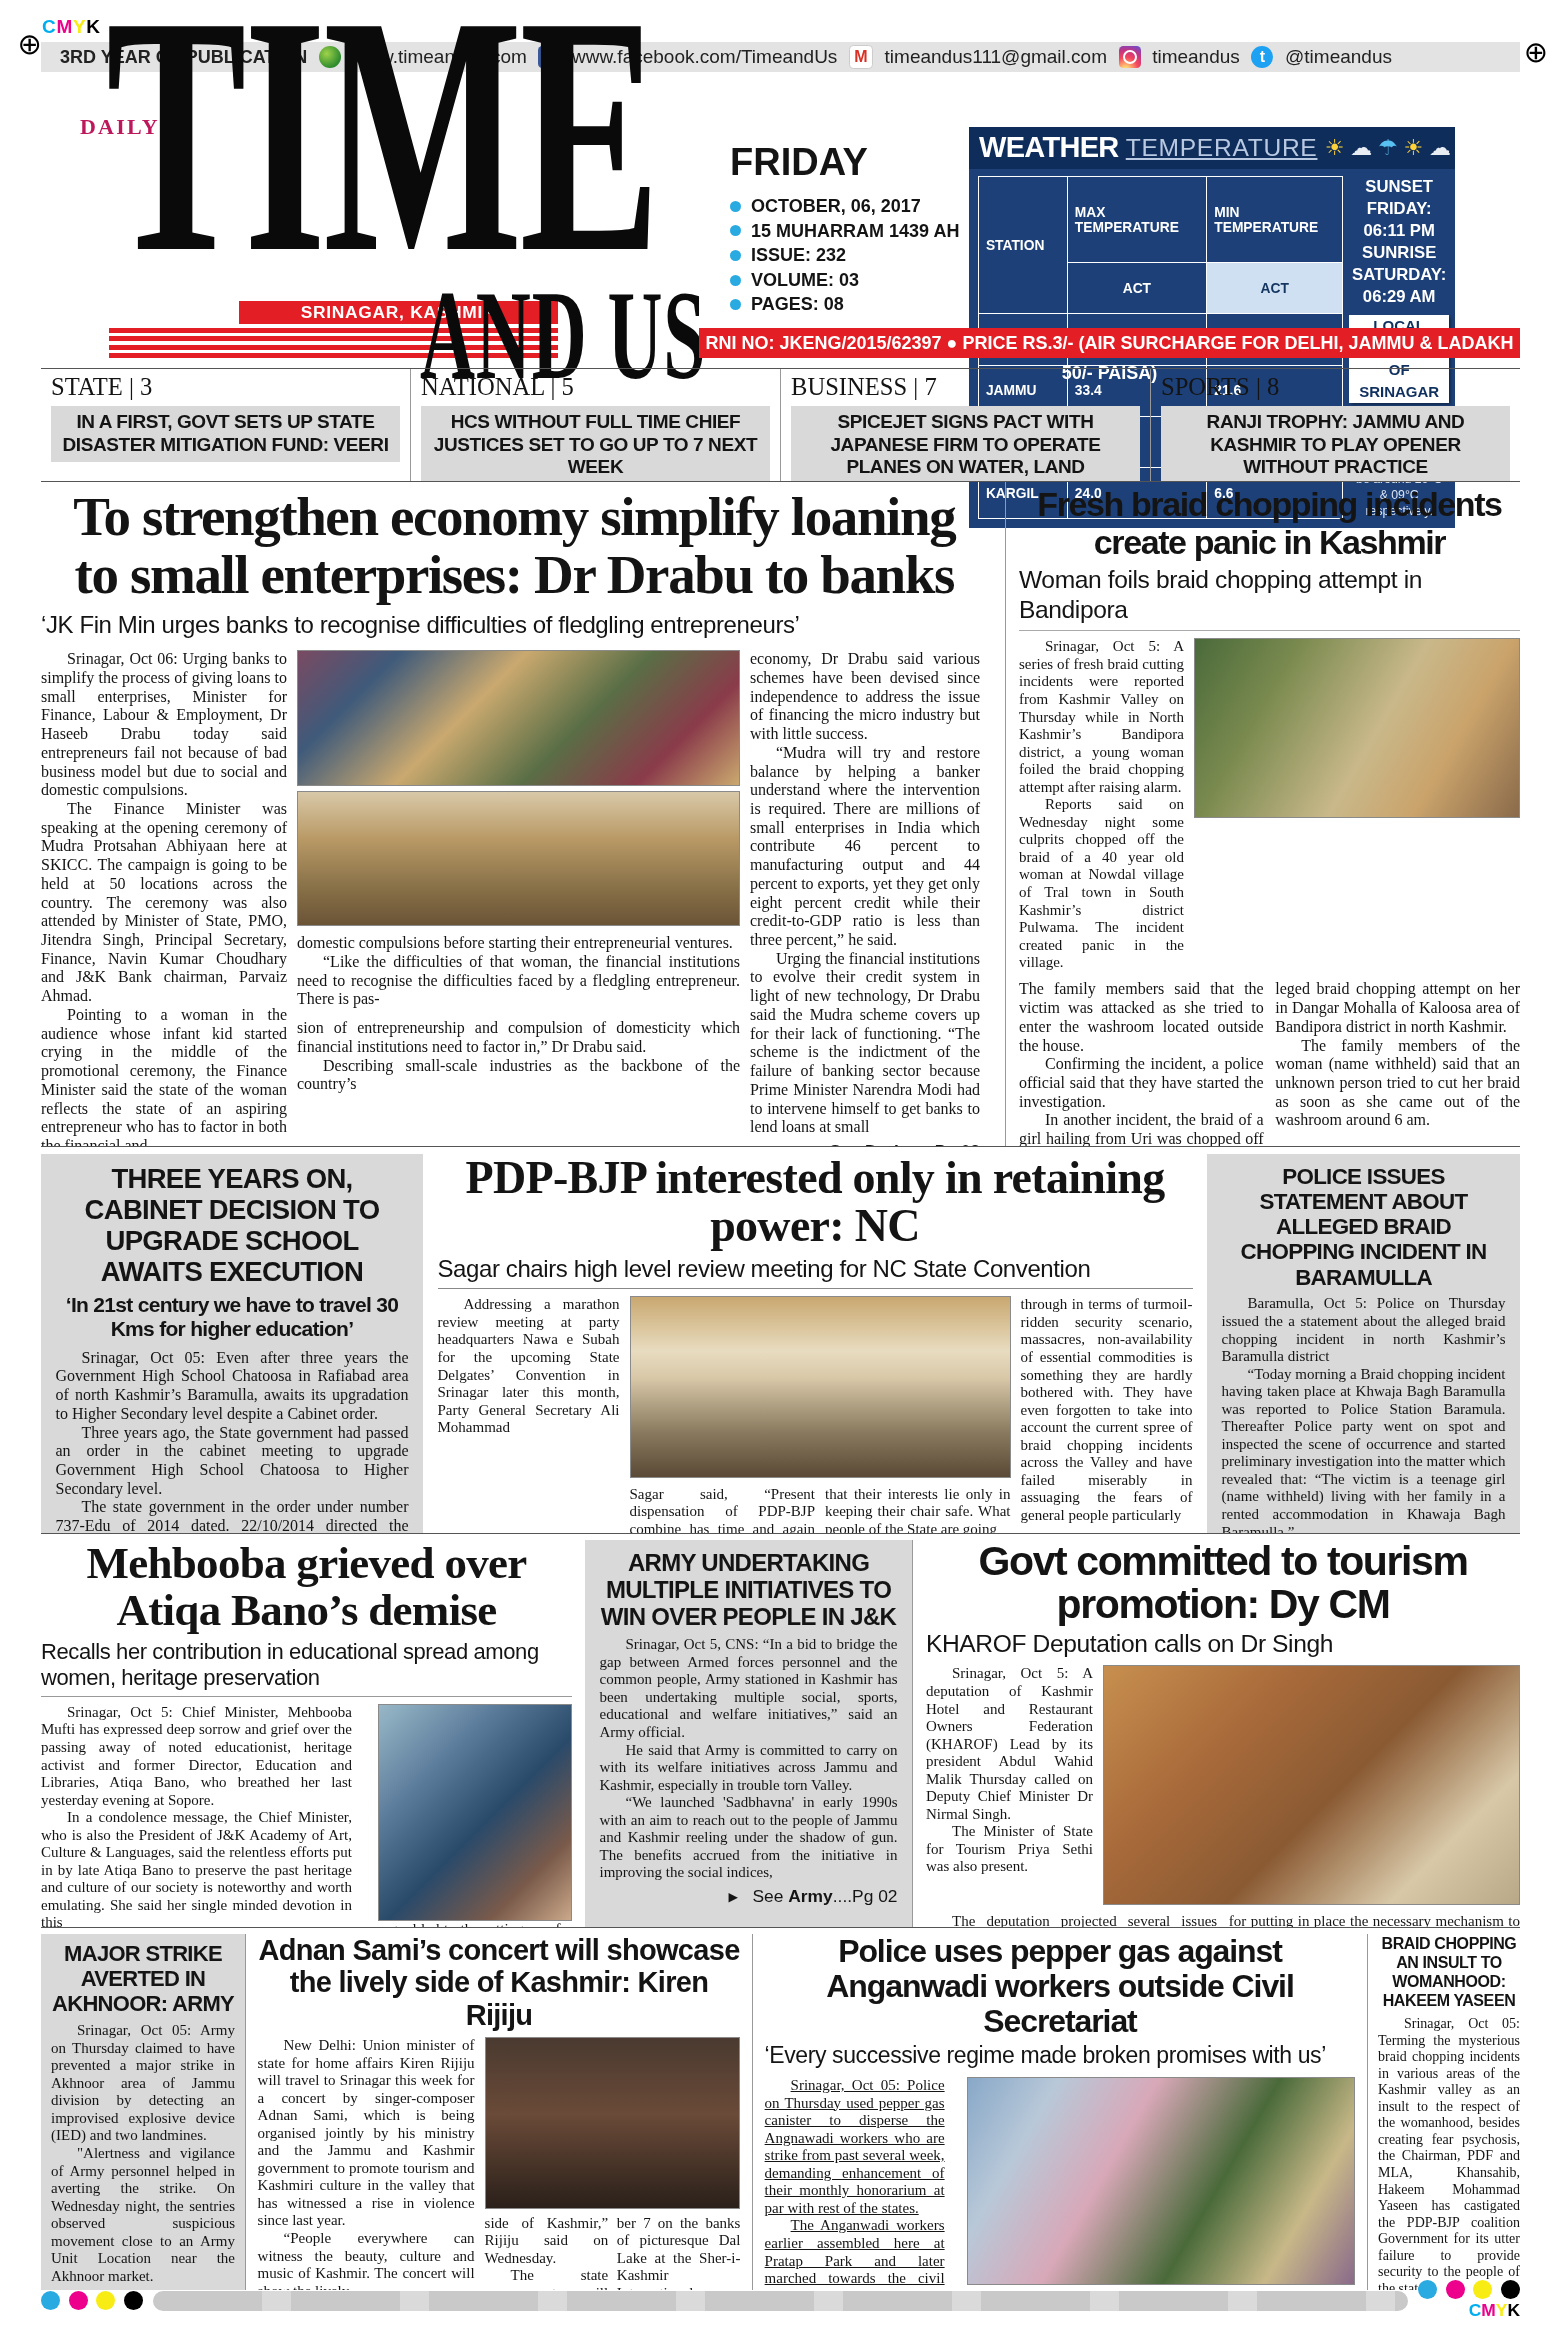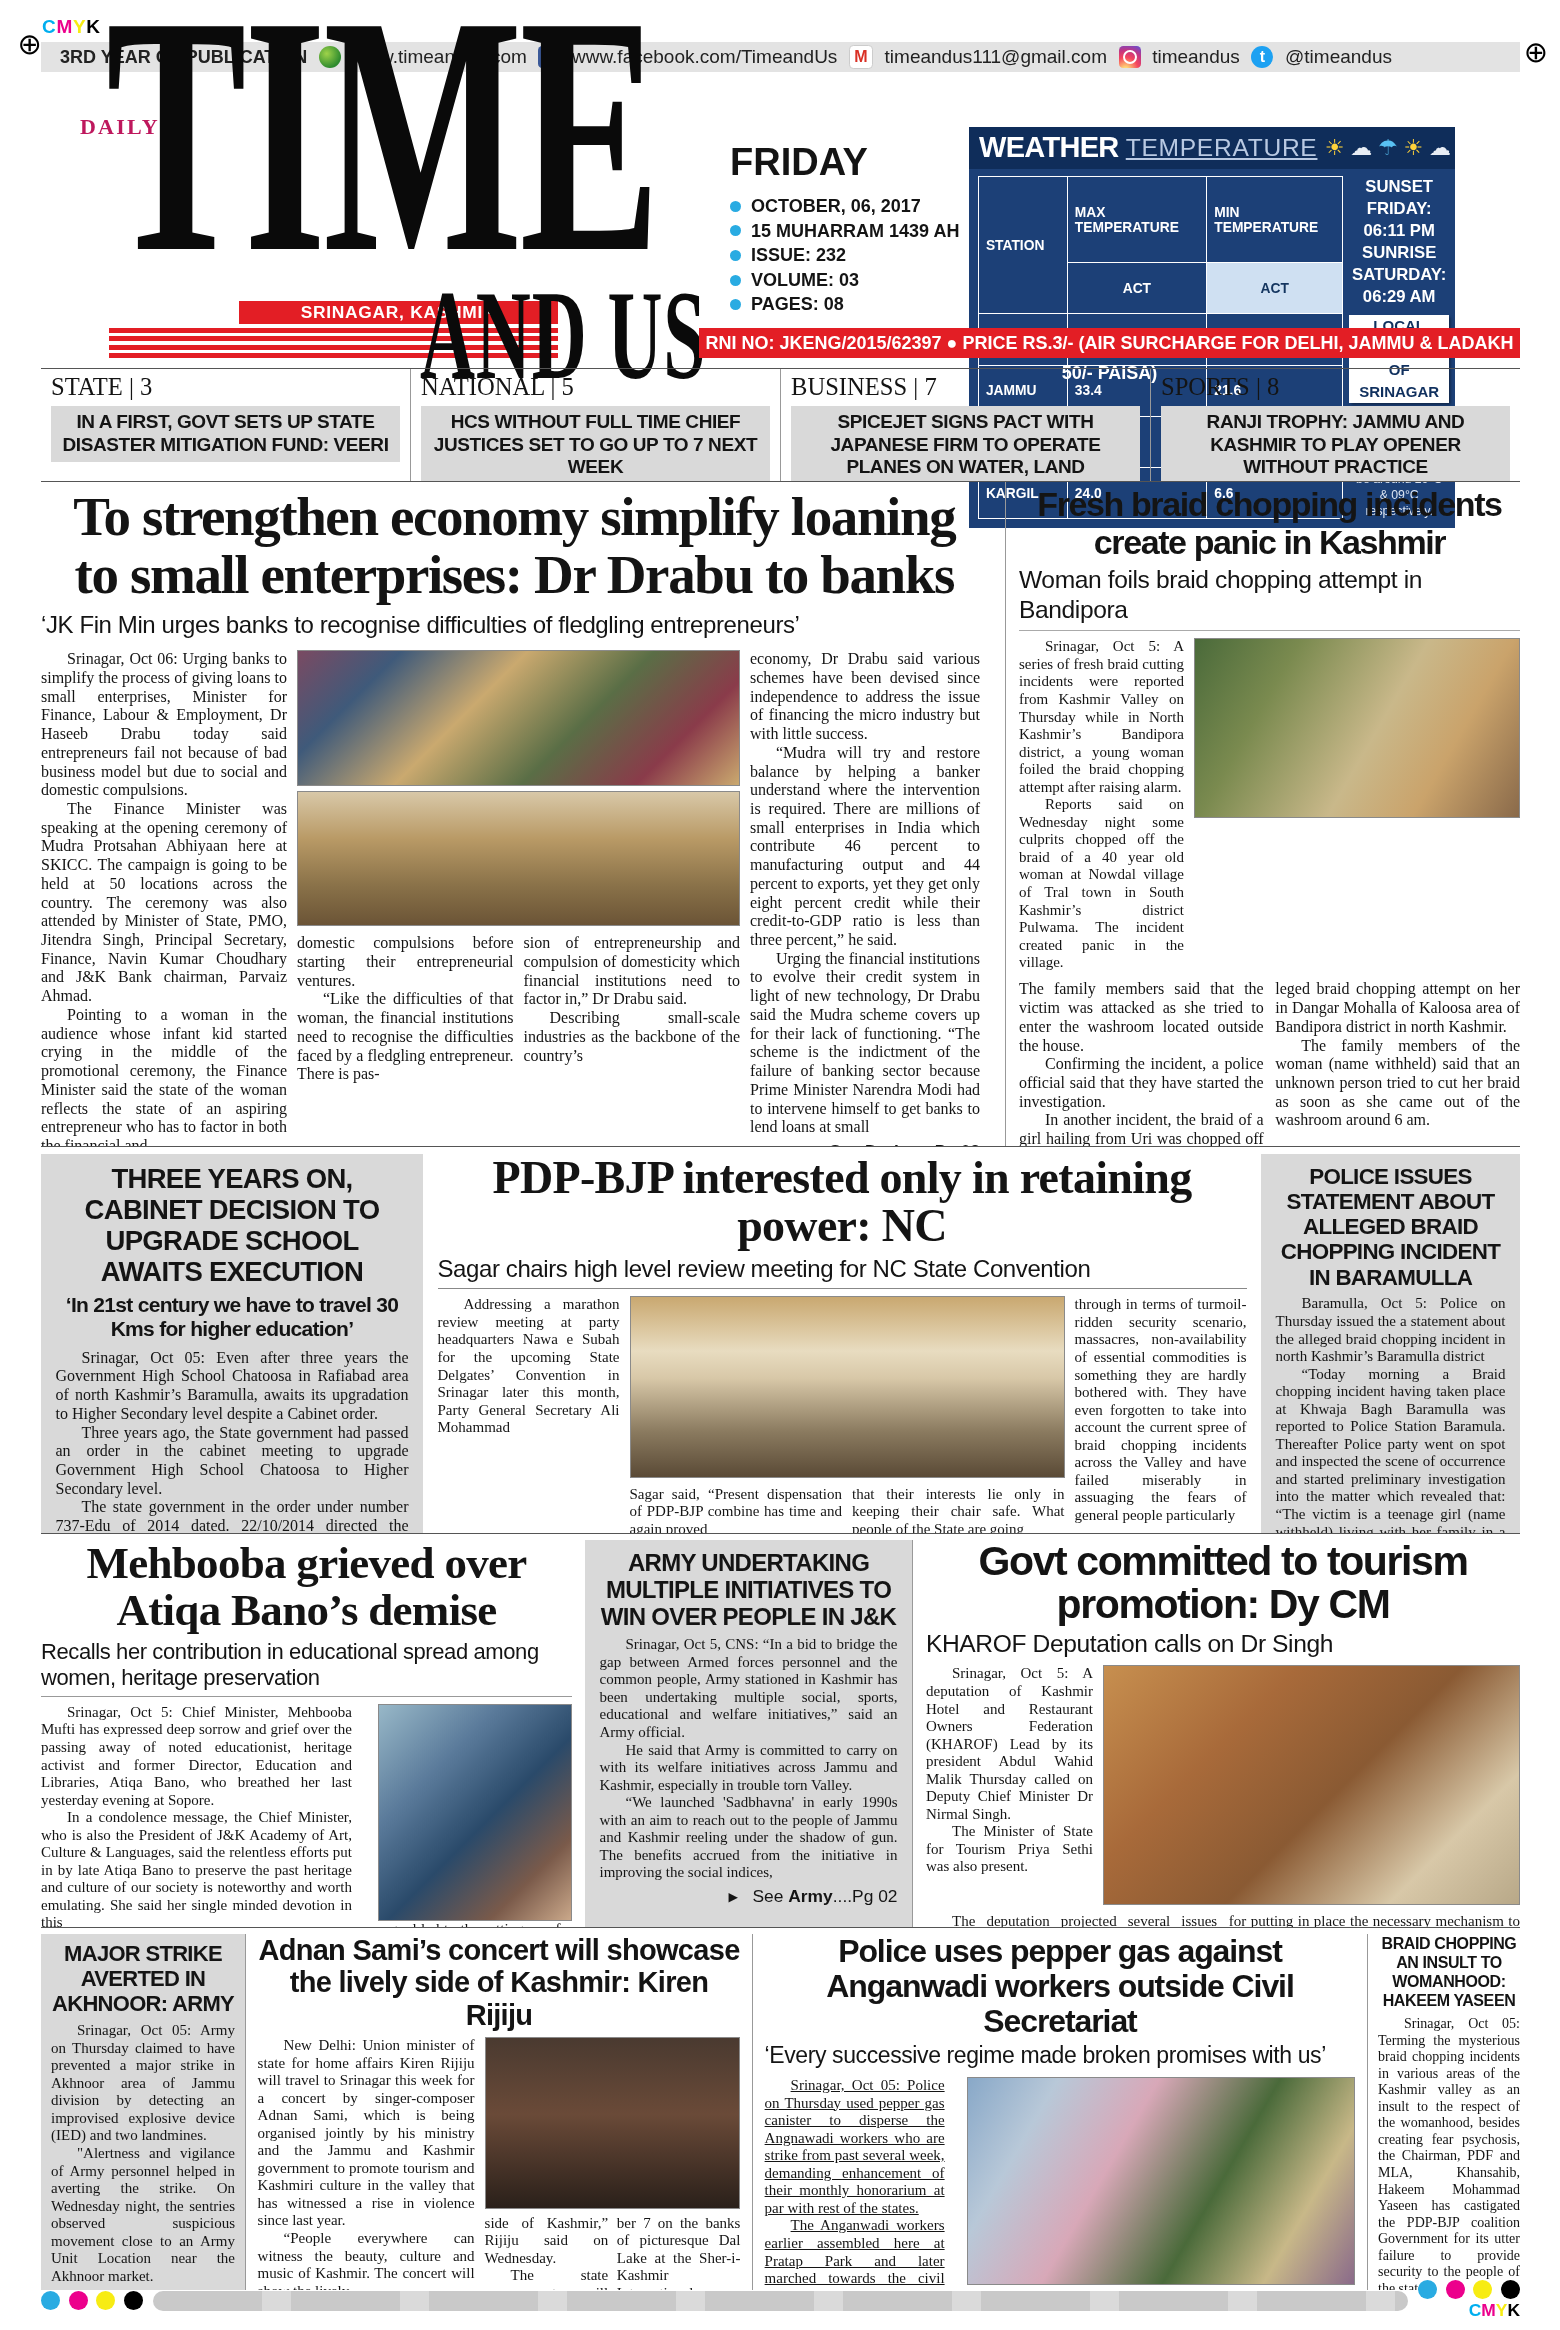--- a/index.html
+++ b/index.html
@@ -82,21 +82,21 @@
   
   .lead-band{height:665px;display:flex;border-top:1.4px solid #555;overflow:hidden;}
   .lead{flex:1;padding:4.3px 17.4px 0 0;box-sizing:border-box;}
   .lead h1{margin:1.4px 29px 7.2px;text-align:center;font:bold 55px/1.06 "Liberation Serif",serif;letter-spacing:-1.4px;}
   .subhead{font:24px/1.2 "Liberation Sans",sans-serif;letter-spacing:-0.4px;margin:0 0 10px;}
   .lead-body{display:grid;grid-template-columns:246px 443px 230px;gap:10px;
              font-size:16px;line-height:1.17;}
   .photo-stack .photo{width:100%;}
   .ph-dais{height:136px;background:linear-gradient(135deg,#7a4a62 0%,#3f5a7a 18%,#caa96f 40%,#5a6e46 62%,#8a3b4a 82%,#caa96f 100%);}
   .ph-aud{height:135px;margin-top:4.3px;background:linear-gradient(180deg,#d8c8a8 0%,#b99a66 35%,#8a7249 70%,#6b5436 100%);}
-  .cap-row{display:flex;gap:10px;margin-top:8.7px;}
+  .cap-row{display:flex;gap:10px;margin-top:8.7px;flex-direction:column;}
   .cap-row .ccol{flex:1;}
   .braid{width:515px;border-left:0.7px solid #999;padding:4.3px 0 0 13px;box-sizing:border-box;}
   .braid h1{margin:0 0 4.3px;text-align:center;font:bold 34px/1.1 "Liberation Sans",sans-serif;letter-spacing:-1.4px;}
   .braid .subhead{font-size:24.6px;margin-bottom:7.2px;border-bottom:0.7px solid #aaa;padding-bottom:5.8px;}
   .braid-intro{display:flex;gap:10px;font-size:15px;line-height:1.17;}
   .braid-intro .icol{width:165px;flex:0 0 auto;}
   .ph-braid{flex:1;height:180px;background:linear-gradient(120deg,#4a6a3a 0%,#7a8a4f 25%,#c9b88a 55%,#caa36b 75%,#8a6a4a 100%);}
   .braid-two{display:flex;gap:11.6px;margin-top:8.7px;font-size:16px;line-height:1.17;}
   .braid-two .bcol{flex:1;}
   
@@ -109,21 +109,21 @@
   .nc{flex:1;padding:0 14.5px;box-sizing:border-box;}
   .nc h1{margin:0 0 4.3px;text-align:center;font:bold 46px/1.05 "Liberation Serif",serif;letter-spacing:-0.7px;}
   .nc .subhead{border-bottom:0.7px solid #888;padding-bottom:4.3px;margin-bottom:7.2px;}
   .nc-body{display:flex;gap:10px;font-size:15px;line-height:1.17;}
   .nc-body .c1{width:182px;flex:0 0 auto;}
   .nc-mid{flex:1;}
   .ph-nc{height:182px;background:linear-gradient(180deg,#c9a870 0%,#e8dcc0 30%,#d8c8a8 45%,#8a7a5f 75%,#5a4a36 100%);}
   .nc-caps{display:flex;gap:10px;margin-top:7.2px;}
   .nc-caps .ccol{flex:1;}
   .nc-body .c4{width:172px;flex:0 0 auto;}
-  .policebox{width:259px;}
+  .policebox{width:313px;}
   .policebox h3{font-size:22.4px;}
   .policebox .btxt{font-size:15px;}
   
   .row3{height:394px;display:flex;border-top:1.4px solid #555;overflow:hidden;padding-top:5.8px;}
   .mehbooba{width:544px;box-sizing:border-box;padding-right:13px;}
   .mehbooba h1{margin:0;text-align:center;font:bold 45px/1.05 "Liberation Serif",serif;letter-spacing:-0.7px;}
   .mehbooba .subhead{border-bottom:0.7px solid #999;padding-bottom:4.3px;margin:4.3px 0 7.2px;font-size:22px;}
   .meh-body{display:flex;gap:26px;font-size:15px;line-height:1.17;}
   .meh-body .c1{width:311px;flex:0 0 auto;}
   .meh-right{flex:1;}

